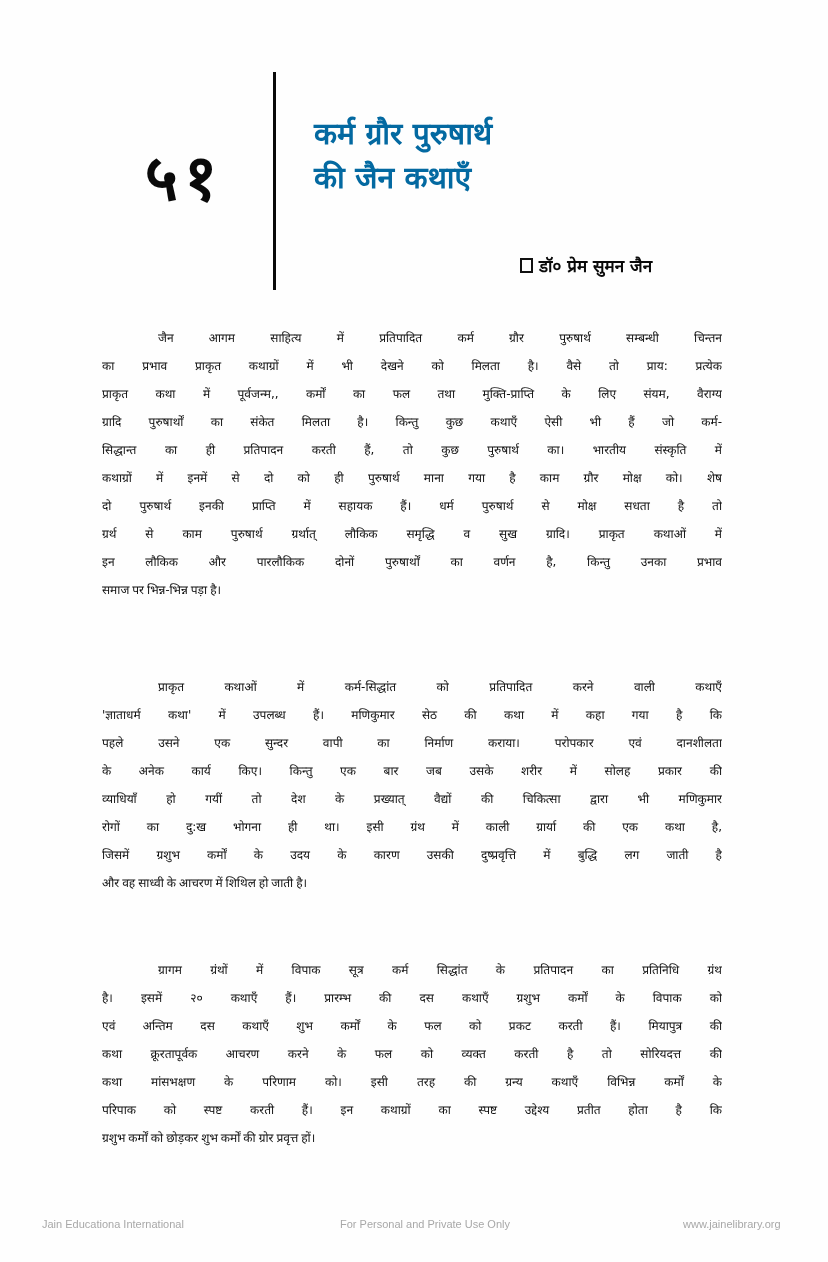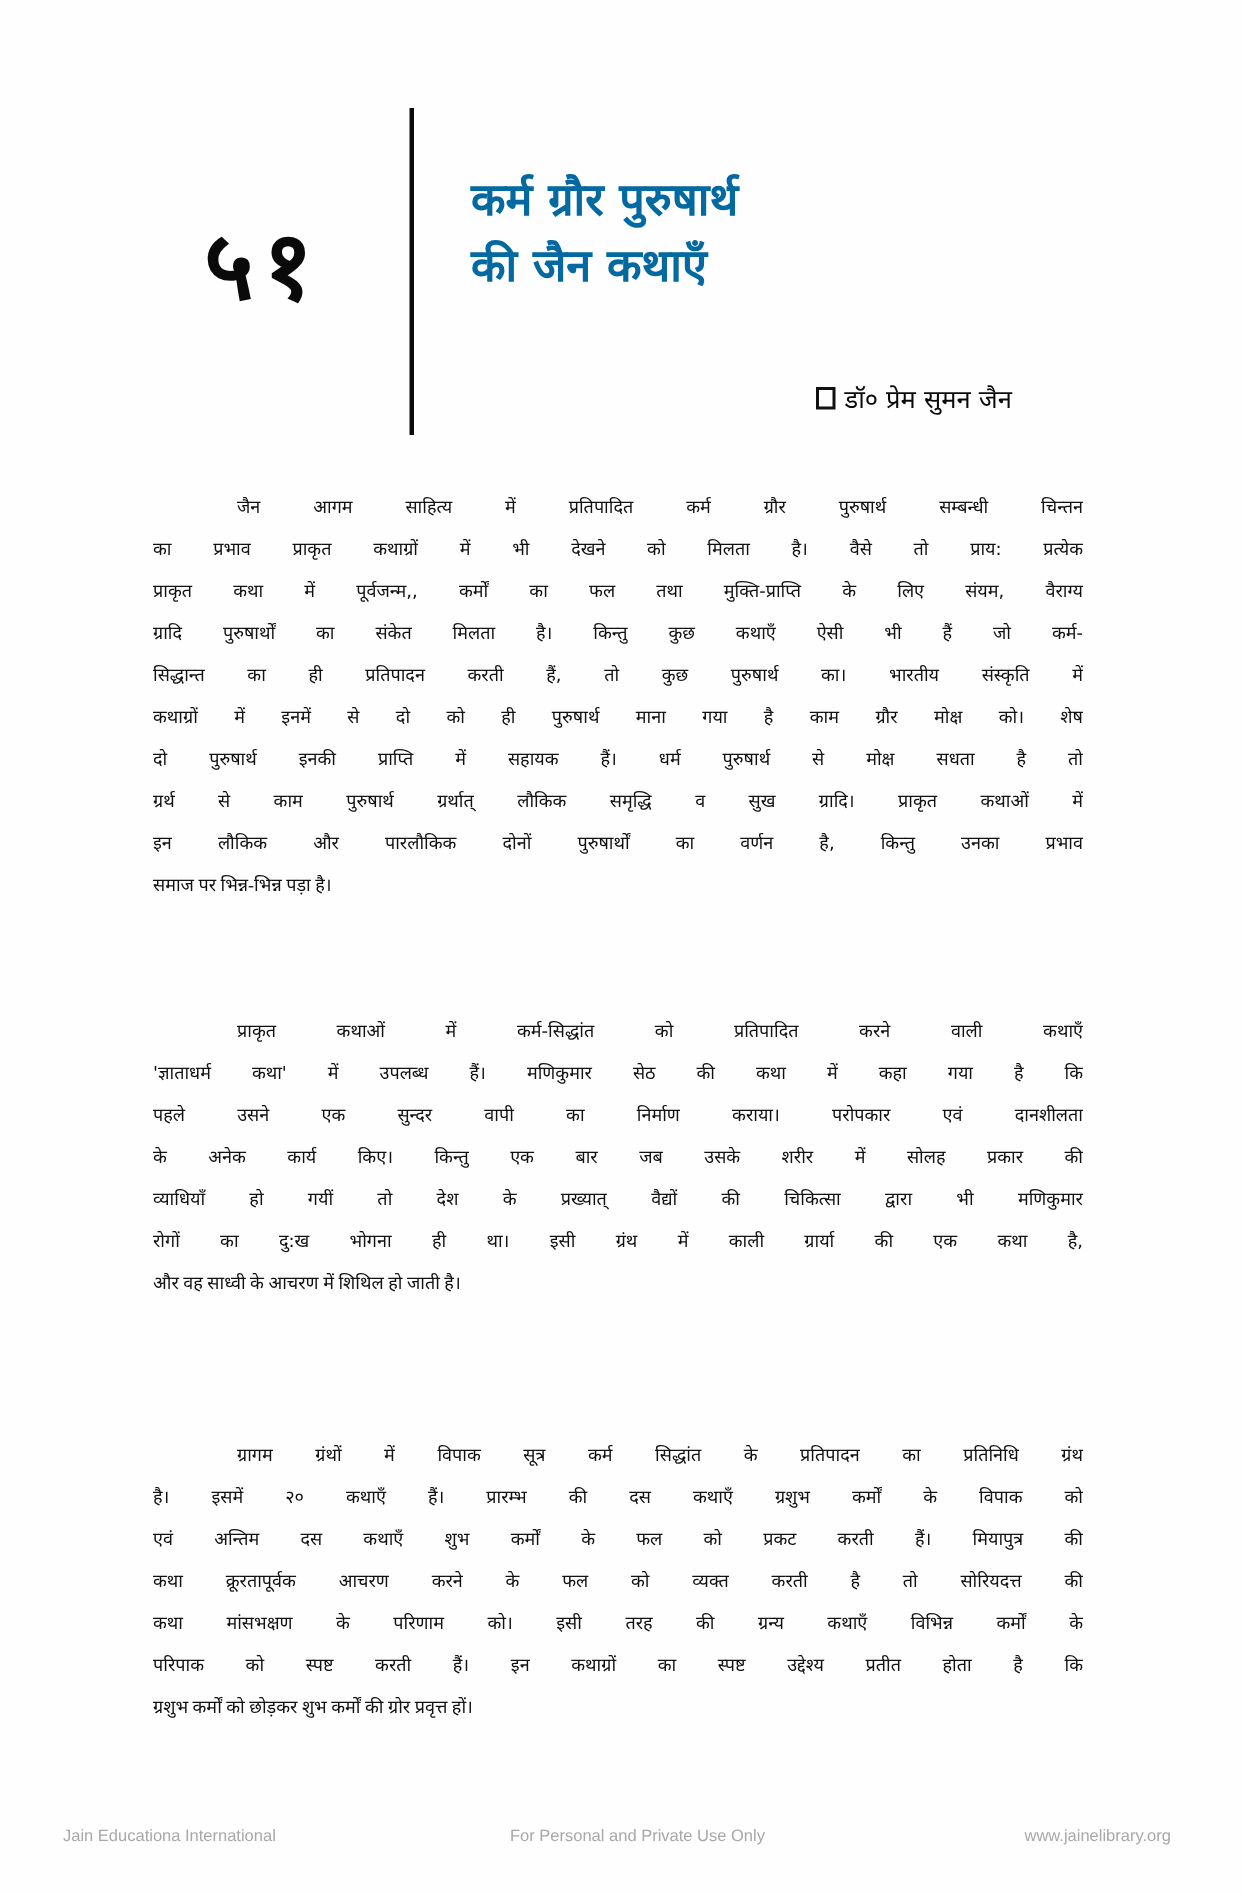--- a/index.html
+++ b/index.html
@@ -25,20 +25,21 @@
       position: absolute;
       left: 136px;
       top: 138px;
       width: 96px;
       height: 80px;
       font-size: 64px;
       font-weight: bold;
       line-height: 80px;
       letter-spacing: 6px;
       color: #0a0a0a;
+      text-align: center;
     }
     .divider {
       position: absolute;
       left: 273px;
       top: 72px;
       width: 3px;
       height: 218px;
       background: #0a0a0a;
     }
     .title {
@@ -51,28 +52,28 @@
       line-height: 44px;
       color: #0369a1;
       margin: 0;
     }
     .title .line {
       display: block;
       white-space: nowrap;
     }
     .author {
       position: absolute;
-      left: 544px;
+      left: 520px;
       top: 252px;
       height: 26px;
       display: flex;
       align-items: center;
       gap: 6px;
       font-size: 17px;
-      font-weight: normal;
+      font-weight: bold;
       color: #0a0a0a;
       white-space: nowrap;
     }
     .author .box {
       width: 13px;
       height: 15px;
       border: 2px solid #111;
       box-sizing: border-box;
       display: inline-block;
     }
@@ -146,20 +147,21 @@
     <span class="ln last">समाज पर भिन्न-भिन्न पड़ा है।</span>
   </div>
 
   <div class="body-text" id="para-2">
     <span class="ln first">प्राकृत कथाओं में कर्म-सिद्धांत को प्रतिपादित करने वाली कथाएँ</span>
     <span class="ln">'ज्ञाताधर्म कथा' में उपलब्ध हैं। मणिकुमार सेठ की कथा में कहा गया है कि</span>
     <span class="ln">पहले उसने एक सुन्दर वापी का निर्माण कराया। परोपकार एवं दानशीलता</span>
     <span class="ln">के अनेक कार्य किए। किन्तु एक बार जब उसके शरीर में सोलह प्रकार की</span>
     <span class="ln">व्याधियाँ हो गयीं तो देश के प्रख्यात् वैद्यों की चिकित्सा द्वारा भी मणिकुमार</span>
     <span class="ln">रोगों का दु:ख भोगना ही था। इसी ग्रंथ में काली ग्रार्या की एक कथा है,</span>
+    <span class="ln">जिसमें ग्रशुभ कर्मों के उदय के कारण उसकी दुष्प्रवृत्ति में बुद्धि लग जाती है</span>
     <span class="ln last">और वह साध्वी के आचरण में शिथिल हो जाती है।</span>
   </div>
 
   <div class="body-text" id="para-3">
     <span class="ln first">ग्रागम ग्रंथों में विपाक सूत्र कर्म सिद्धांत के प्रतिपादन का प्रतिनिधि ग्रंथ</span>
     <span class="ln">है। इसमें २० कथाएँ हैं। प्रारम्भ की दस कथाएँ ग्रशुभ कर्मों के विपाक को</span>
     <span class="ln">एवं अन्तिम दस कथाएँ शुभ कर्मों के फल को प्रकट करती हैं। मियापुत्र की</span>
     <span class="ln">कथा क्रूरतापूर्वक आचरण करने के फल को व्यक्त करती है तो सोरियदत्त की</span>
     <span class="ln">कथा मांसभक्षण के परिणाम को। इसी तरह की ग्रन्य कथाएँ विभिन्न कर्मों के</span>
     <span class="ln">परिपाक को स्पष्ट करती हैं। इन कथाग्रों का स्पष्ट उद्देश्य प्रतीत होता है कि</span>

